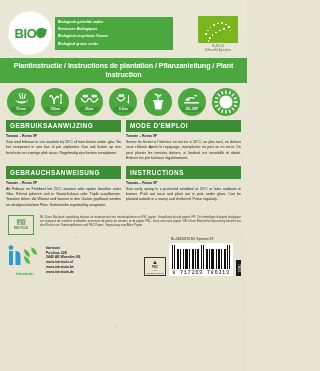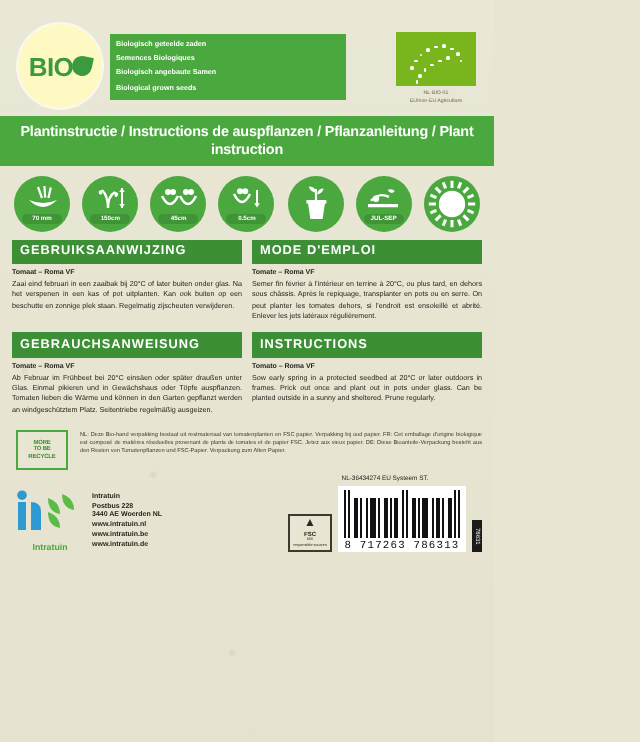--- a/index.html
+++ b/index.html
@@ -24,21 +24,21 @@
       linear-gradient(#e9e7d5, #e5e3cf);
     pointer-events: none;
   }
 
   
   #top-zone { position: relative; height: 58px; }
 
   #bio-badge {
     position: absolute; left: 9px; top: 12px;
     width: 42px; height: 42px; border-radius: 50%;
-    background: #fef9c3;
+    background: #ffffff;
     display: flex; align-items: center; justify-content: center;
     box-shadow: 0 0 0 1px rgba(255,255,255,.7);
   }
   #bio-badge .bio-text {
     font-size: 13px; font-weight: bold; color: #3a9a3d;
     letter-spacing: -0.3px; display: flex; align-items: center;
   }
   .leaf-mark {
     width: 10px; height: 10px; margin-left: -1px;
     border-radius: 50% 0 50% 50%;
@@ -248,21 +248,21 @@
       <span class="star" style="left:11px;top:21px"></span>
       <span class="star" style="left:9.5px;top:24px"></span>
     </div>
     <div id="eu-caption">
       <div>NL-BIO-01</div>
       <div>EU/non-EU Agriculture</div>
     </div>
   </div>
 </div>
 
-<div id="headline">Plantinstructie / Instructions de auspflanzen / Pflanzanleitung / Plant instruction</div>
+<div id="headline">Plantinstructie / Instructions de plantation / Pflanzanleitung / Plant instruction</div>
 
 <div id="icon-row">
 
   <div class="icon-wrap">
     <div class="icon-circle">
       <div class="icon-glyph">
         <svg width="17" height="15" viewBox="0 0 17 15">
           <path d="M1.5 8 Q8.5 15 15.5 8 Q8.5 11 1.5 8 Z" fill="#fff"></path>
           <path d="M6 1.5 L8 7 M9.2 1 L9.6 6.8 M12.4 1.8 L11.2 7" stroke="#fff" stroke-width="1.1" fill="none"></path>
         </svg>

